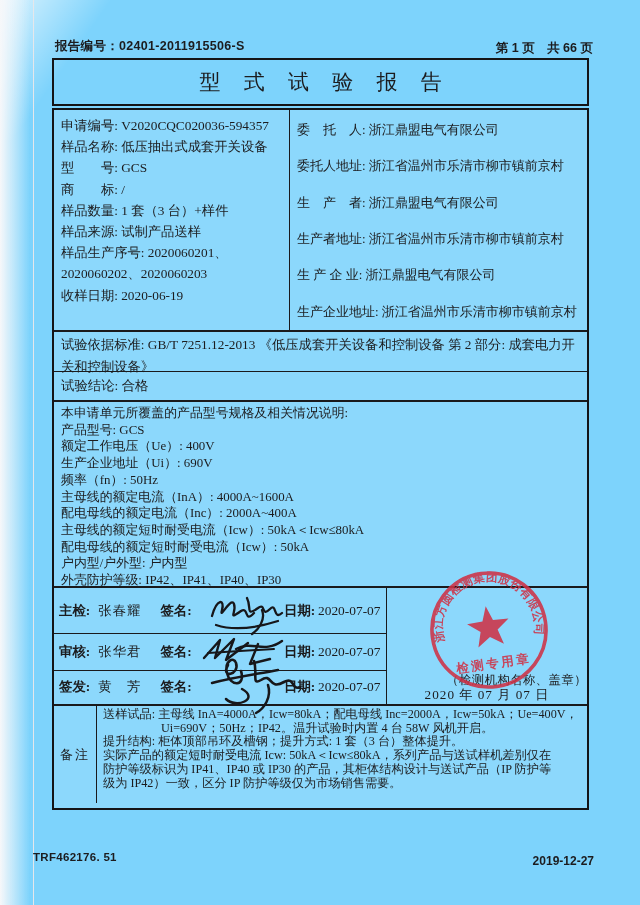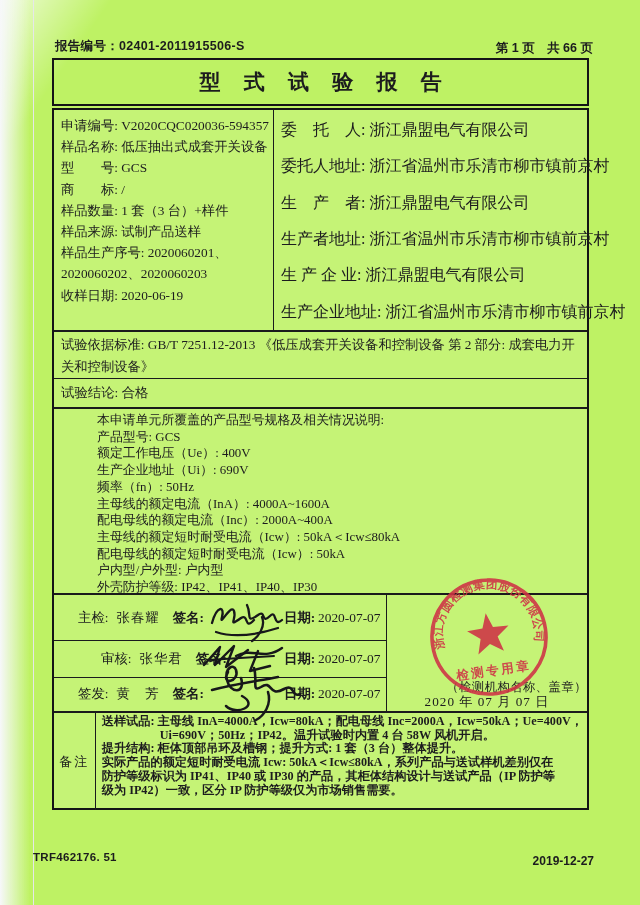--- a/index.html
+++ b/index.html
@@ -1,68 +1,68 @@
 <!DOCTYPE html>
 <html><head>
 <meta charset="utf-8">
 <style>
   * { margin:0; padding:0; box-sizing:border-box; }
   body { width:640px; height:905px; background:#e4e4e6; font-family:"Liberation Serif", serif; color:#1c1c1e; }
-  #paper { position:relative; width:640px; height:905px; background:#bef264; overflow:hidden; }
+  #paper { position:relative; width:640px; height:905px; background:#7dd3fc; overflow:hidden; }
   .edge-left { position:absolute; left:0; top:0; width:34px; height:100%;
     background:linear-gradient(90deg,#f7f8fa 0%, rgba(247,248,250,0) 90%); border-right:1px solid rgba(200,200,205,.35); }
   .crease { position:absolute; left:0; top:0; width:150px; height:140px;
     background:linear-gradient(125deg, rgba(255,255,255,.75), rgba(255,255,255,0) 45%); }
 
   .report-no { position:absolute; left:55px; top:38px; font-family:"Liberation Sans", sans-serif;
     font-size:12.5px; font-weight:bold; letter-spacing:.3px; }
   .page-info { position:absolute; right:47px; top:40px; font-family:"Liberation Sans", sans-serif;
     font-size:12.5px; font-weight:bold; }
 
   .title-box { position:absolute; left:52px; top:58px; width:537px; height:48px;
     border:2.5px solid #141416; display:flex; align-items:center; justify-content:center; }
-  .title-box .t { font-size:21px; font-weight:bold; letter-spacing:9px; text-indent:9px; }
+  .title-box .t { font-size:21px; font-weight:normal; letter-spacing:9px; text-indent:9px; }
 
   .main-table { position:absolute; left:52px; top:108px; width:537px; height:702px;
     border:2.5px solid #141416; background:rgba(255,255,255,.12); }
 
   .row1 { display:flex; height:222px; border-bottom:2px solid #1a1a1c; }
   .col-l { width:236px; border-right:1.6px solid #1a1a1c; padding:5px 4px 0 7px; }
   .col-l .ln { font-size:13.3px; line-height:21.2px; white-space:nowrap; }
   .col-r { flex:1; padding:2px 2px 0 7px; display:flex; flex-direction:column; justify-content:space-around; }
-  .col-r .ln { font-size:16px; line-height:16px; white-space:nowrap; }
-
-  .row2 { height:47px; border-bottom:1.8px solid #1a1a1c; padding:2px 8px 0 7px; font-size:13.3px; line-height:21.5px; }
+  .col-r .ln { font-size:13px; line-height:16px; white-space:nowrap; }
+
+  .row2 { height:40px; border-bottom:1.8px solid #1a1a1c; padding:2px 8px 0 7px; font-size:13.3px; line-height:21.5px; }
   .row3 { height:30px; border-bottom:2.2px solid #1a1a1c; padding:5px 8px 0 7px; font-size:13.4px; }
   .row4 { height:186px; border-bottom:2px solid #1a1a1c; padding:3px 8px 0 7px; }
-  .row4 .ln { font-size:12.9px; line-height:16.7px; white-space:nowrap;margin-left:36px; }
+  .row4 .ln { font-size:12.9px; line-height:16.7px; white-space:nowrap; }
 
   .sig-section { display:flex; height:118px; border-bottom:2.2px solid #1a1a1c; }
   .sig-left { width:333px; border-right:1.6px solid #1a1a1c; display:flex; flex-direction:column; }
   .sig-row { position:relative; display:flex; align-items:center; font-size:13.4px; }
   .sig-row.r1 { height:46px; }
-  .sig-row.r2 { height:37px; border-top:1.6px solid #1a1a1c;padding-left:23px; }
+  .sig-row.r2 { height:37px; border-top:1.6px solid #1a1a1c; }
   .sig-row.r3 { height:35px; border-top:1.6px solid #1a1a1c; }
-  .sig-row .role { margin-left:24px; font-weight:normal; }
+  .sig-row .role { margin-left:5px; font-weight:bold; }
   .sig-row .name { margin-left:8px; letter-spacing:1px; }
-  .sig-row .slabel { margin-left:13px; font-weight:bold; }
+  .sig-row .slabel { margin-left:19px; font-weight:bold; }
   .sig-row .dlabel { position:absolute; left:230px; font-weight:bold; }
   .sig-row .dval { position:absolute; left:264px; }
   .sig-ink { position:absolute; overflow:visible; z-index:3; }
   .sig-ink path { fill:none; stroke:#17171a; stroke-linecap:round; stroke-linejoin:round; }
 
   .stamp-cell { position:relative; flex:1; }
   .stamp-caption { position:absolute; bottom:15px; width:100%; text-align:right; font-size:12.3px; letter-spacing:.5px; }
   .stamp-date { position:absolute; bottom:0px; width:100%; text-align:center; font-size:13.2px; letter-spacing:1px; }
   .stamp-svg { position:absolute; left:38px; top:-22px; width:128px; height:128px; transform:rotate(-8deg); opacity:.88; z-index:2; }
 
   .remark-row { display:flex; height:97px; }
   .remark-label { width:43px; border-right:1.6px solid #1a1a1c; display:flex; align-items:center; justify-content:center;
     font-size:13px; letter-spacing:2px; }
-  .remark-body { flex:1; padding:2px 4px 0 6px;font-weight:bold; }
+  .remark-body { flex:1; padding:2px 4px 0 6px; }
   .remark-body .ln { font-size:12.2px; line-height:13.7px; white-space:nowrap; }
   .remark-body .ln.indent { padding-left:58px; }
 
   .footer-left { position:absolute; left:33px; top:851px; font-family:"Liberation Sans", sans-serif;
     font-size:11.5px; font-weight:bold; letter-spacing:.3px; }
   .footer-right { position:absolute; right:46px; top:854px; font-family:"Liberation Sans", sans-serif;
     font-size:12px; font-weight:bold; }
 
   .stamp-svg text { fill:#cf3246; font-family:"Liberation Serif", serif; font-weight:bold; }
 </style>

